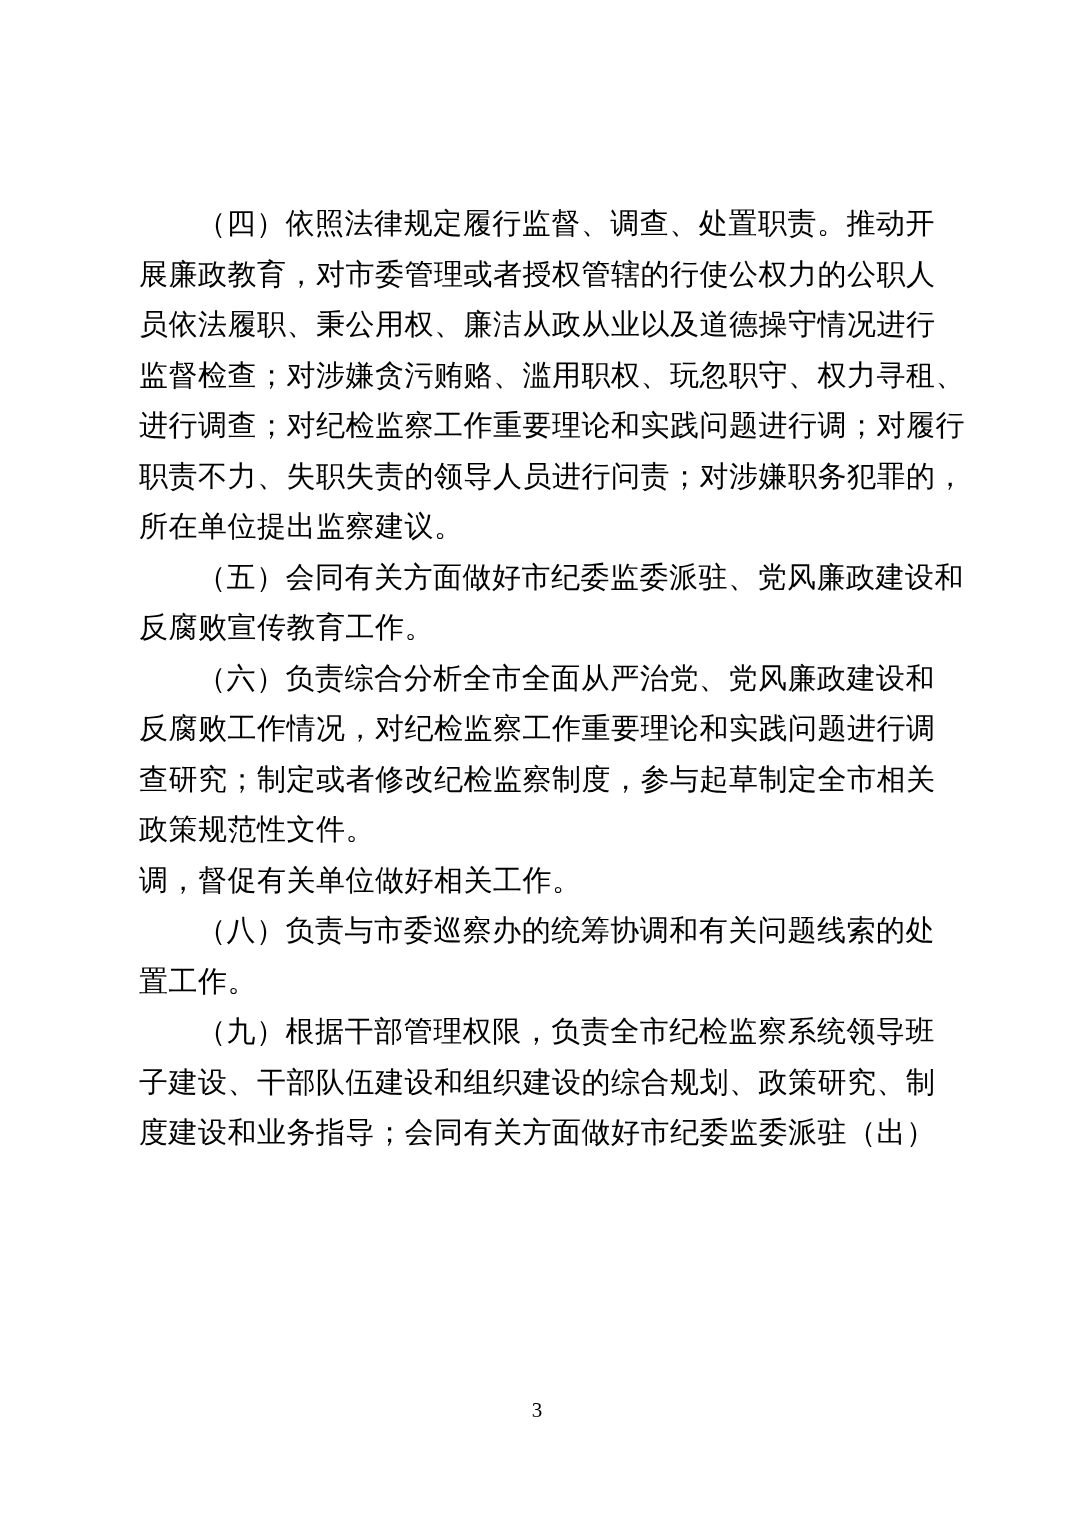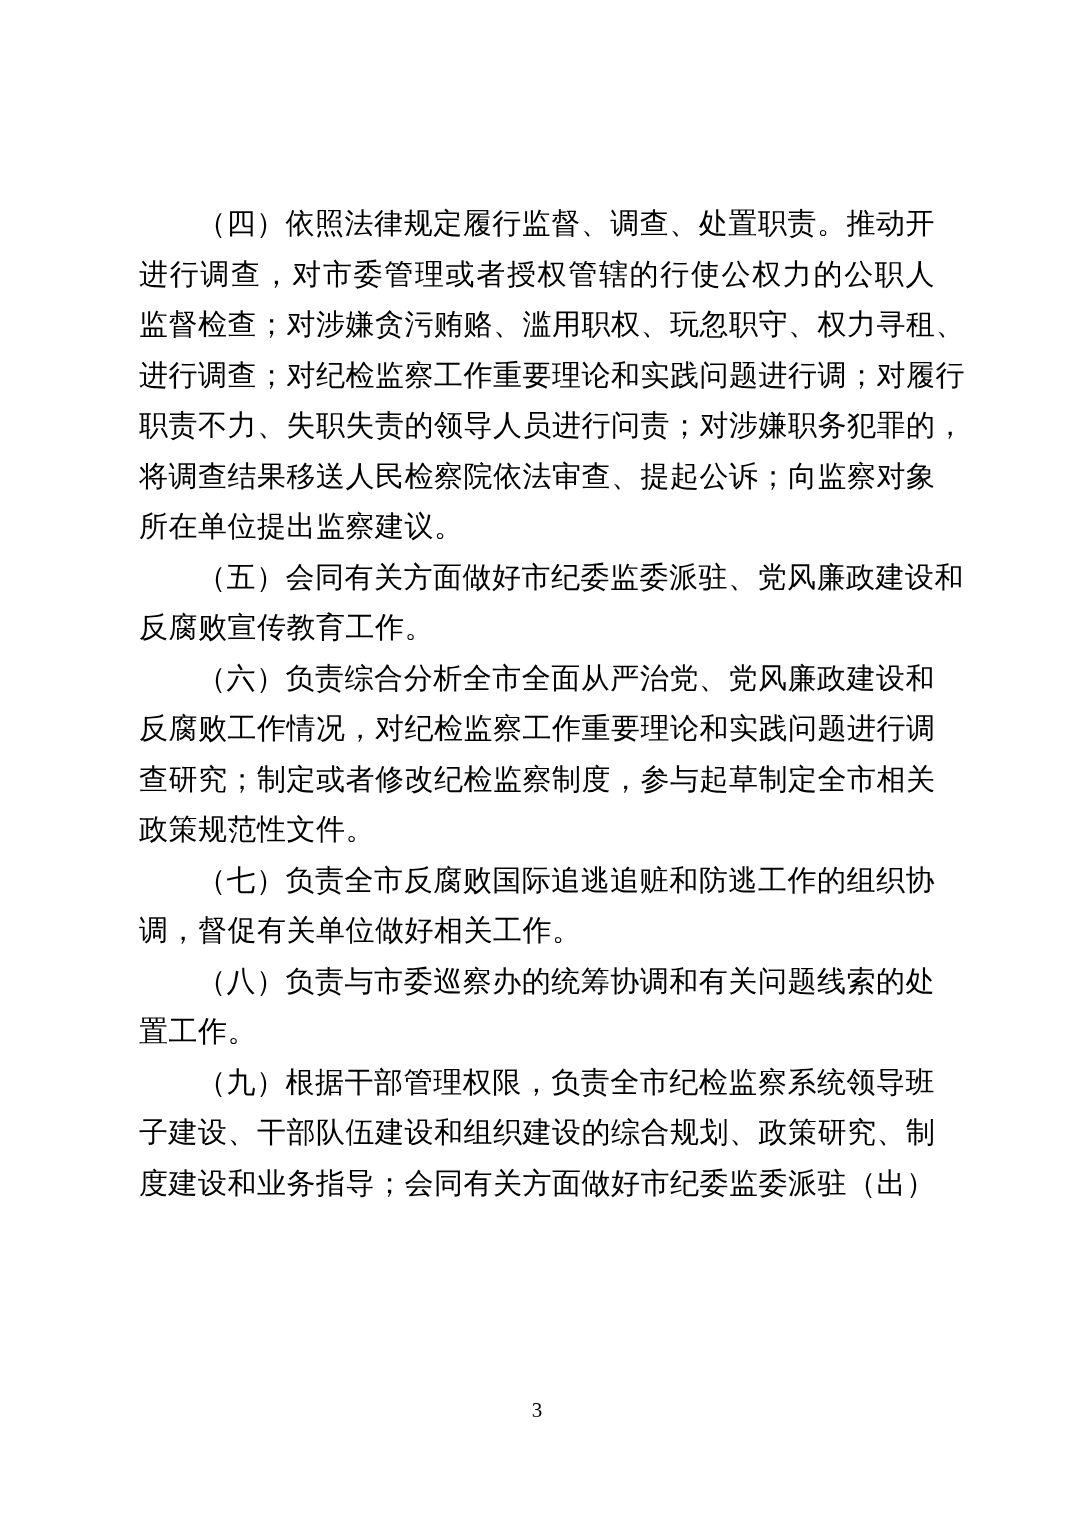--- a/index.html
+++ b/index.html
@@ -58,42 +58,41 @@
   }
 </style>
 </head>
 <body>
 
 <div class="page">
   <div class="text-body">
 
     <p class="para">
       <span class="line first fill">（四）依照法律规定履行监督、调查、处置职责。推动开</span>
-      <span class="line fill">进行调查，对市委管理或者授权管辖的行使公权力的公职人</span>
+      <span class="line fill">展廉政教育，对市委管理或者授权管辖的行使公权力的公职人</span>
+      <span class="line fill">员依法履职、秉公用权、廉洁从政从业以及道德操守情况进行</span>
       <span class="line fill">监督检查；对涉嫌贪污贿赂、滥用职权、玩忽职守、权力寻租、</span>
       <span class="line fill">进行调查；对纪检监察工作重要理论和实践问题进行调；对履行</span>
       <span class="line fill">职责不力、失职失责的领导人员进行问责；对涉嫌职务犯罪的，</span>
-      <span class="line fill">将调查结果移送人民检察院依法审查、提起公诉；向监察对象</span>
       <span class="line end">所在单位提出监察建议。</span>
     </p>
 
     <p class="para">
       <span class="line first fill">（五）会同有关方面做好市纪委监委派驻、党风廉政建设和</span>
       <span class="line end">反腐败宣传教育工作。</span>
     </p>
 
     <p class="para">
       <span class="line first fill">（六）负责综合分析全市全面从严治党、党风廉政建设和</span>
       <span class="line fill">反腐败工作情况，对纪检监察工作重要理论和实践问题进行调</span>
       <span class="line fill">查研究；制定或者修改纪检监察制度，参与起草制定全市相关</span>
       <span class="line end">政策规范性文件。</span>
     </p>
 
     <p class="para">
-      <span class="line first fill">（七）负责全市反腐败国际追逃追赃和防逃工作的组织协</span>
       <span class="line end">调，督促有关单位做好相关工作。</span>
     </p>
 
     <p class="para">
       <span class="line first fill">（八）负责与市委巡察办的统筹协调和有关问题线索的处</span>
       <span class="line end">置工作。</span>
     </p>
 
     <p class="para">
       <span class="line first fill">（九）根据干部管理权限，负责全市纪检监察系统领导班</span>

